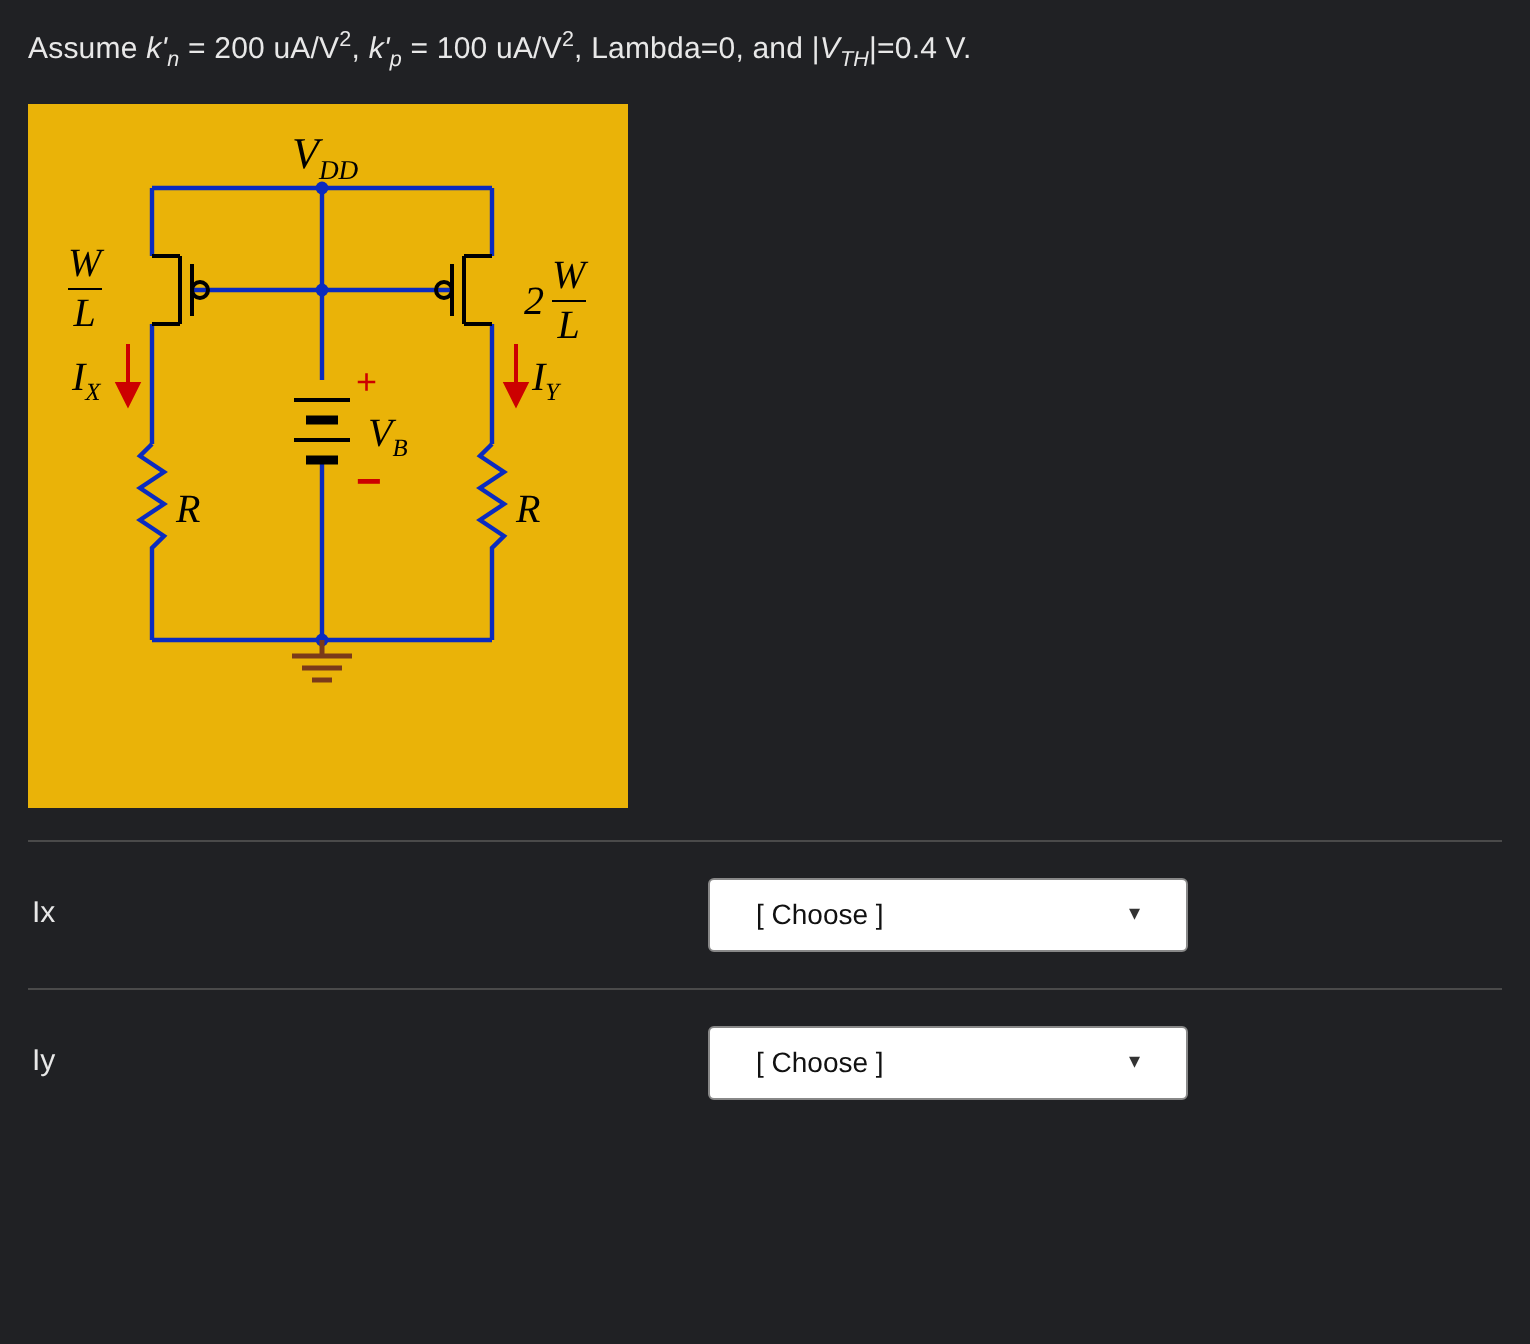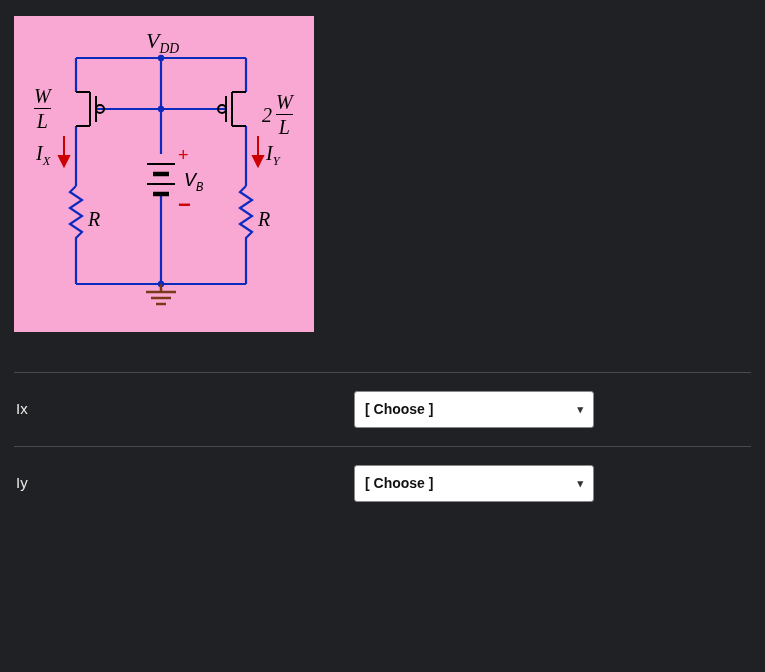--- a/index.html
+++ b/index.html
@@ -11,68 +11,70 @@
       width: 765px;
       height: 672px;
       padding: 12px 14px;
       line-height: 1.5;
     }
     .prompt p { margin-bottom: 14px; letter-spacing: 0.1px; }
     .sub { vertical-align: sub; font-size: 0.72em; font-style: italic; }
     .sup { vertical-align: super; font-size: 0.72em; }
     .ital { font-style: italic; }
     .circuit-img {
-      background: #f9a8d4;
+      background: #eab308;
       width: 300px;
-      height: 316px;
+      height: 352px;
       margin-top: 4px;
-      margin-bottom: 40px;
+      margin-bottom: 16px;
       position: relative;
     }
     .answer-row {
       border-top: 1px solid #4a4a4a;
       display: flex;
       align-items: center;
       padding: 18px 0;
       gap: 20px;
     }
     .answer-label {
       width: 320px;
       padding-left: 2px;
     }
     .select {
       background: #ffffff;
       color: #111;
       border: 1px solid #888;
       border-radius: 3px;
-      padding: 7px 10px;
+      padding: 7px 23px;
       width: 240px;
       font-size: 14px;
       cursor: pointer;
       display: flex;
       justify-content: space-between;
       align-items: center;
-      font-weight: bold;
     }
     .chevron-down { font-size: 11px; color: #333; }
 
     
     .circ { position: absolute; color: #000; }
     .vdd-label { font-family: 'Times New Roman', serif; font-style: italic; font-size: 22px; }
     .serif-it { font-family: 'Times New Roman', serif; font-style: italic; }
     .frac { display: inline-flex; flex-direction: column; align-items: center; font-family: 'Times New Roman', serif; font-style: italic; font-size: 20px; line-height: 1; }
     .frac .bar { width: 100%; border-top: 1.5px solid #000; margin: 2px 0; }
     .plus { font-size: 18px; color: #cc0000; }
     .minus { color: #cc0000; font-size: 22px; font-weight: bold; }
     svg.wires { position: absolute; top: 0; left: 0; }
   </style>
 </head>
 <body>
 
 <div class="prompt">
+  <p>
+    <span>Assume </span><span class="ital">k'</span><span class="sub ital">n</span><span> = 200 uA/V</span><span class="sup">2</span><span>, </span><span class="ital">k'</span><span class="sub ital">p</span><span> = 100 uA/V</span><span class="sup">2</span><span>, Lambda=0, and |</span><span class="ital">V</span><span class="sub ital">TH</span><span>|=0.4 V.</span>
+  </p>
 </div>
 
 <div class="circuit-img">
   <svg class="wires" width="300" height="300">
 
     <g stroke="#0b2bbf" stroke-width="2.2" fill="none">
 
       <line x1="62" y1="42" x2="232" y2="42"></line>
 
       <line x1="62" y1="42" x2="62" y2="76"></line>
@@ -162,21 +164,21 @@
   </div>
 
   <div class="circ serif-it" style="left:22px; top:122px; font-size:20px;">
     <span>I</span><span style="font-size:0.62em; vertical-align:sub;">X</span>
   </div>
   <div class="circ serif-it" style="left:252px; top:122px; font-size:20px;">
     <span>I</span><span style="font-size:0.62em; vertical-align:sub;">Y</span>
   </div>
 
   <div class="circ plus" style="left:164px; top:126px;">+</div>
-  <div class="circ serif-it" style="left:170px; top:150px; font-size:20px;font-family:Liberation Mono, monospace;">
+  <div class="circ serif-it" style="left:170px; top:150px; font-size:20px;">
     <span>V</span><span style="font-size:0.62em; vertical-align:sub;">B</span>
   </div>
   <div class="circ minus" style="left:164px; top:172px;">−</div>
 
   <div class="circ serif-it" style="left:74px; top:188px; font-size:20px;">R</div>
   <div class="circ serif-it" style="left:244px; top:188px; font-size:20px;">R</div>
 </div>
 
 <div class="answer-row">
   <div class="answer-label">Ix</div>

